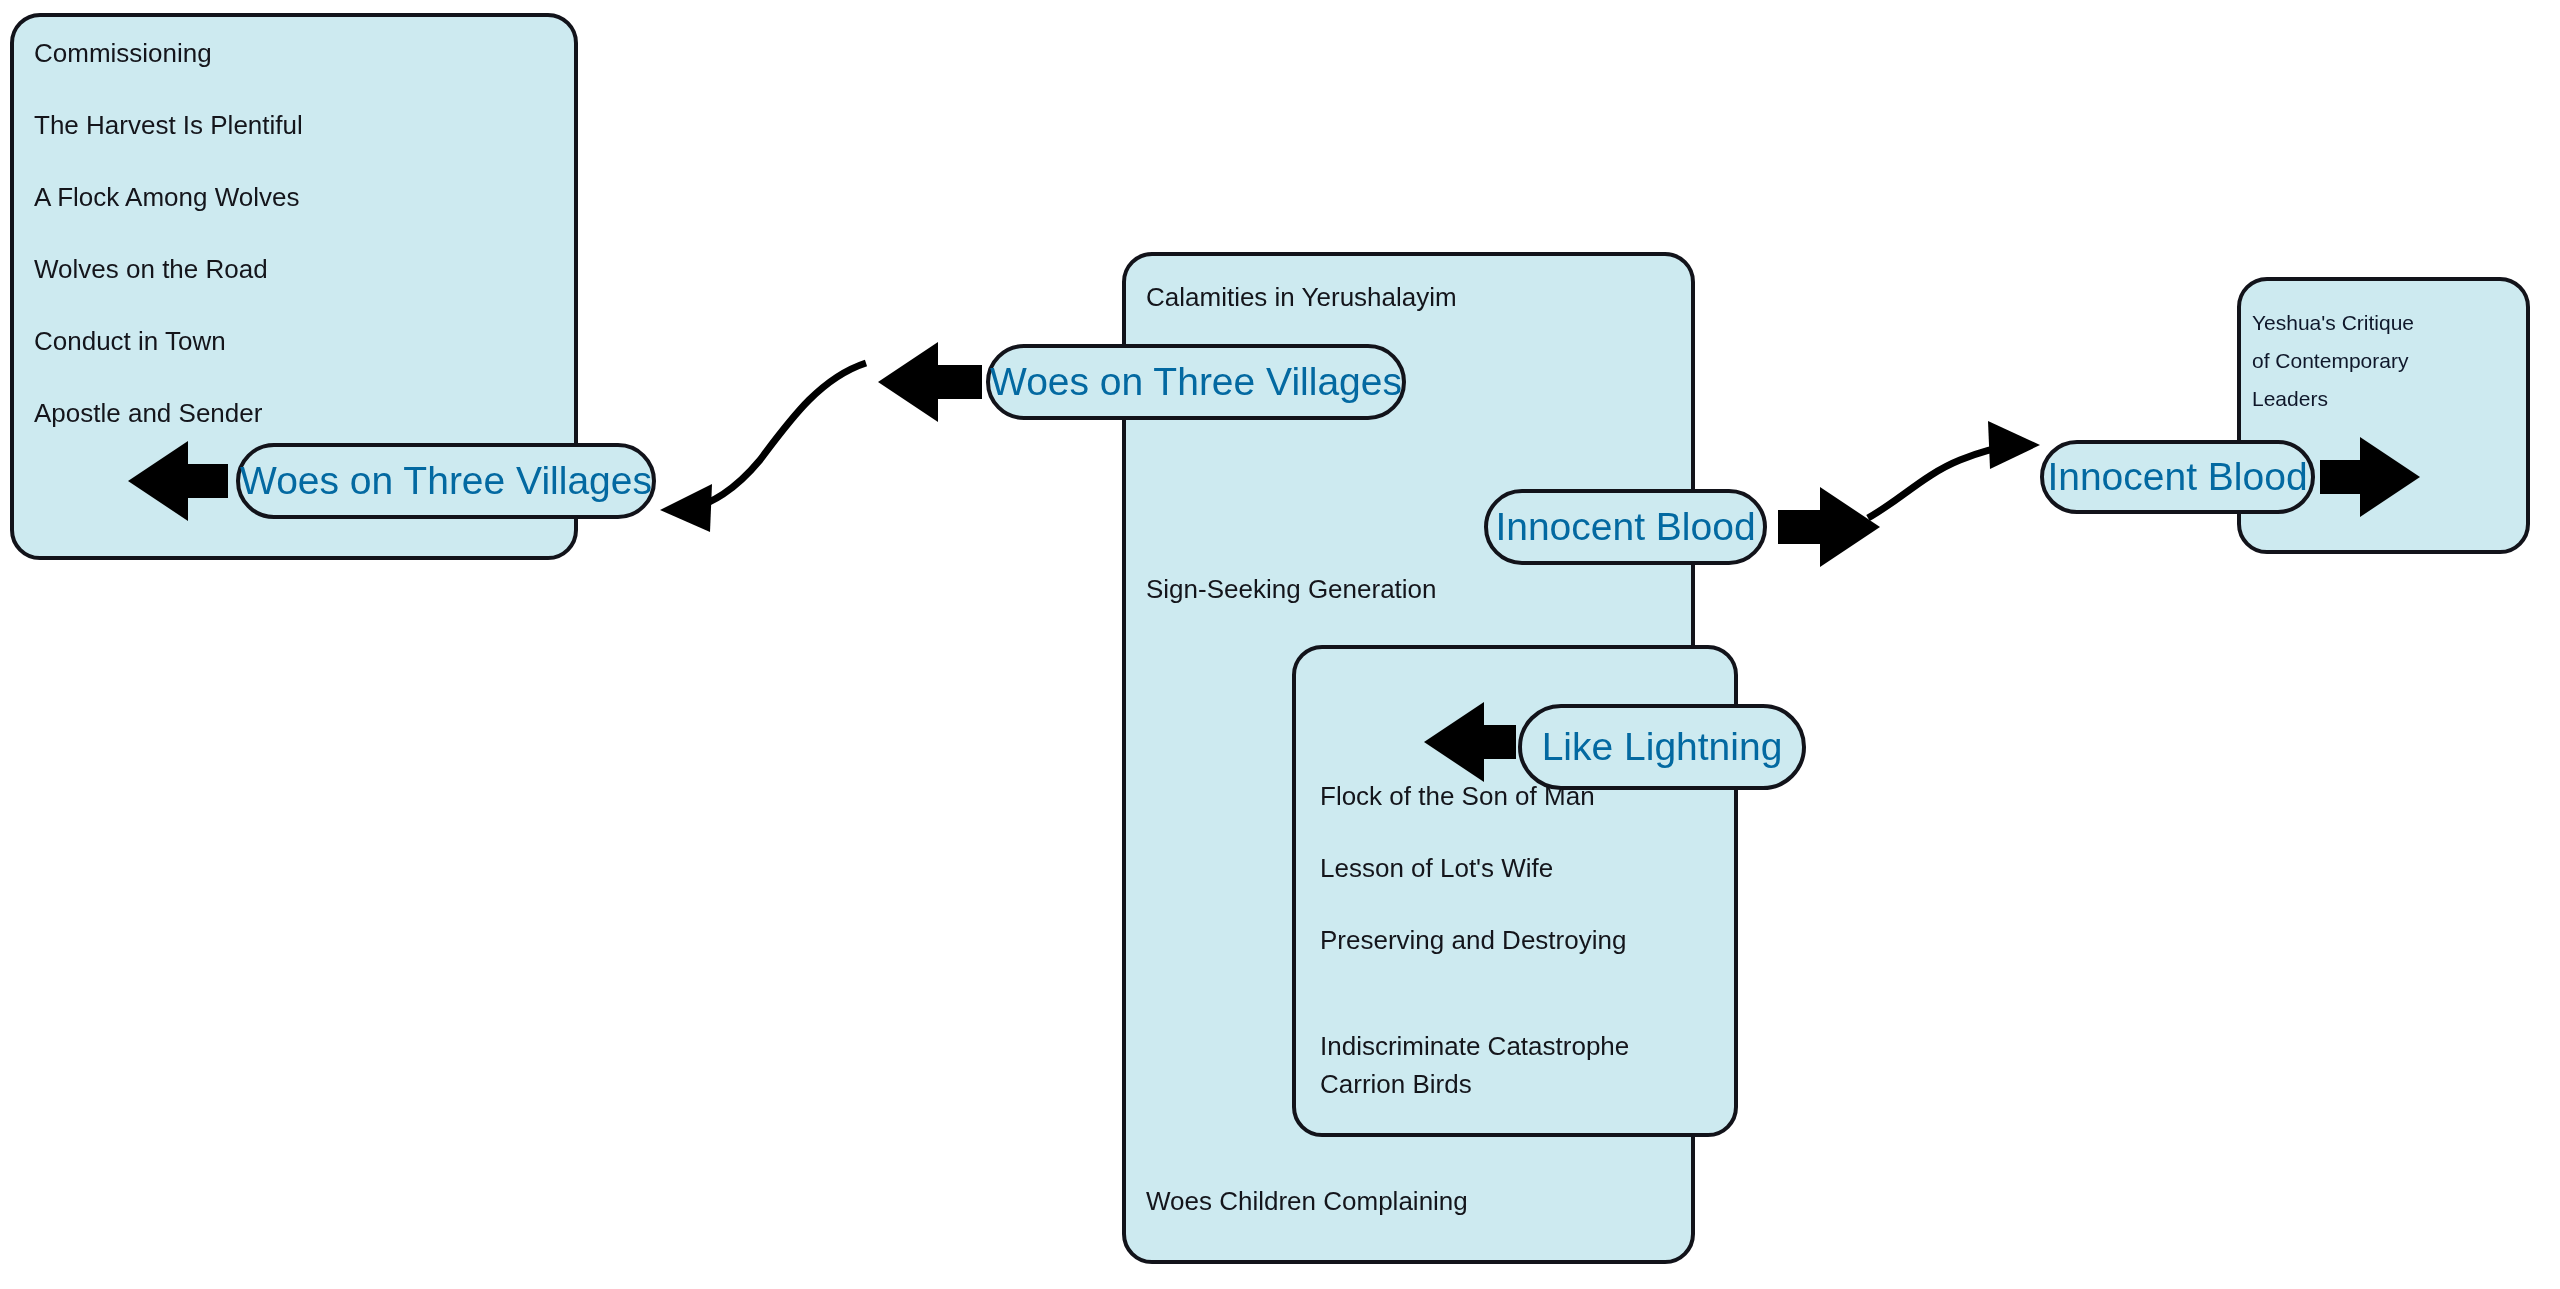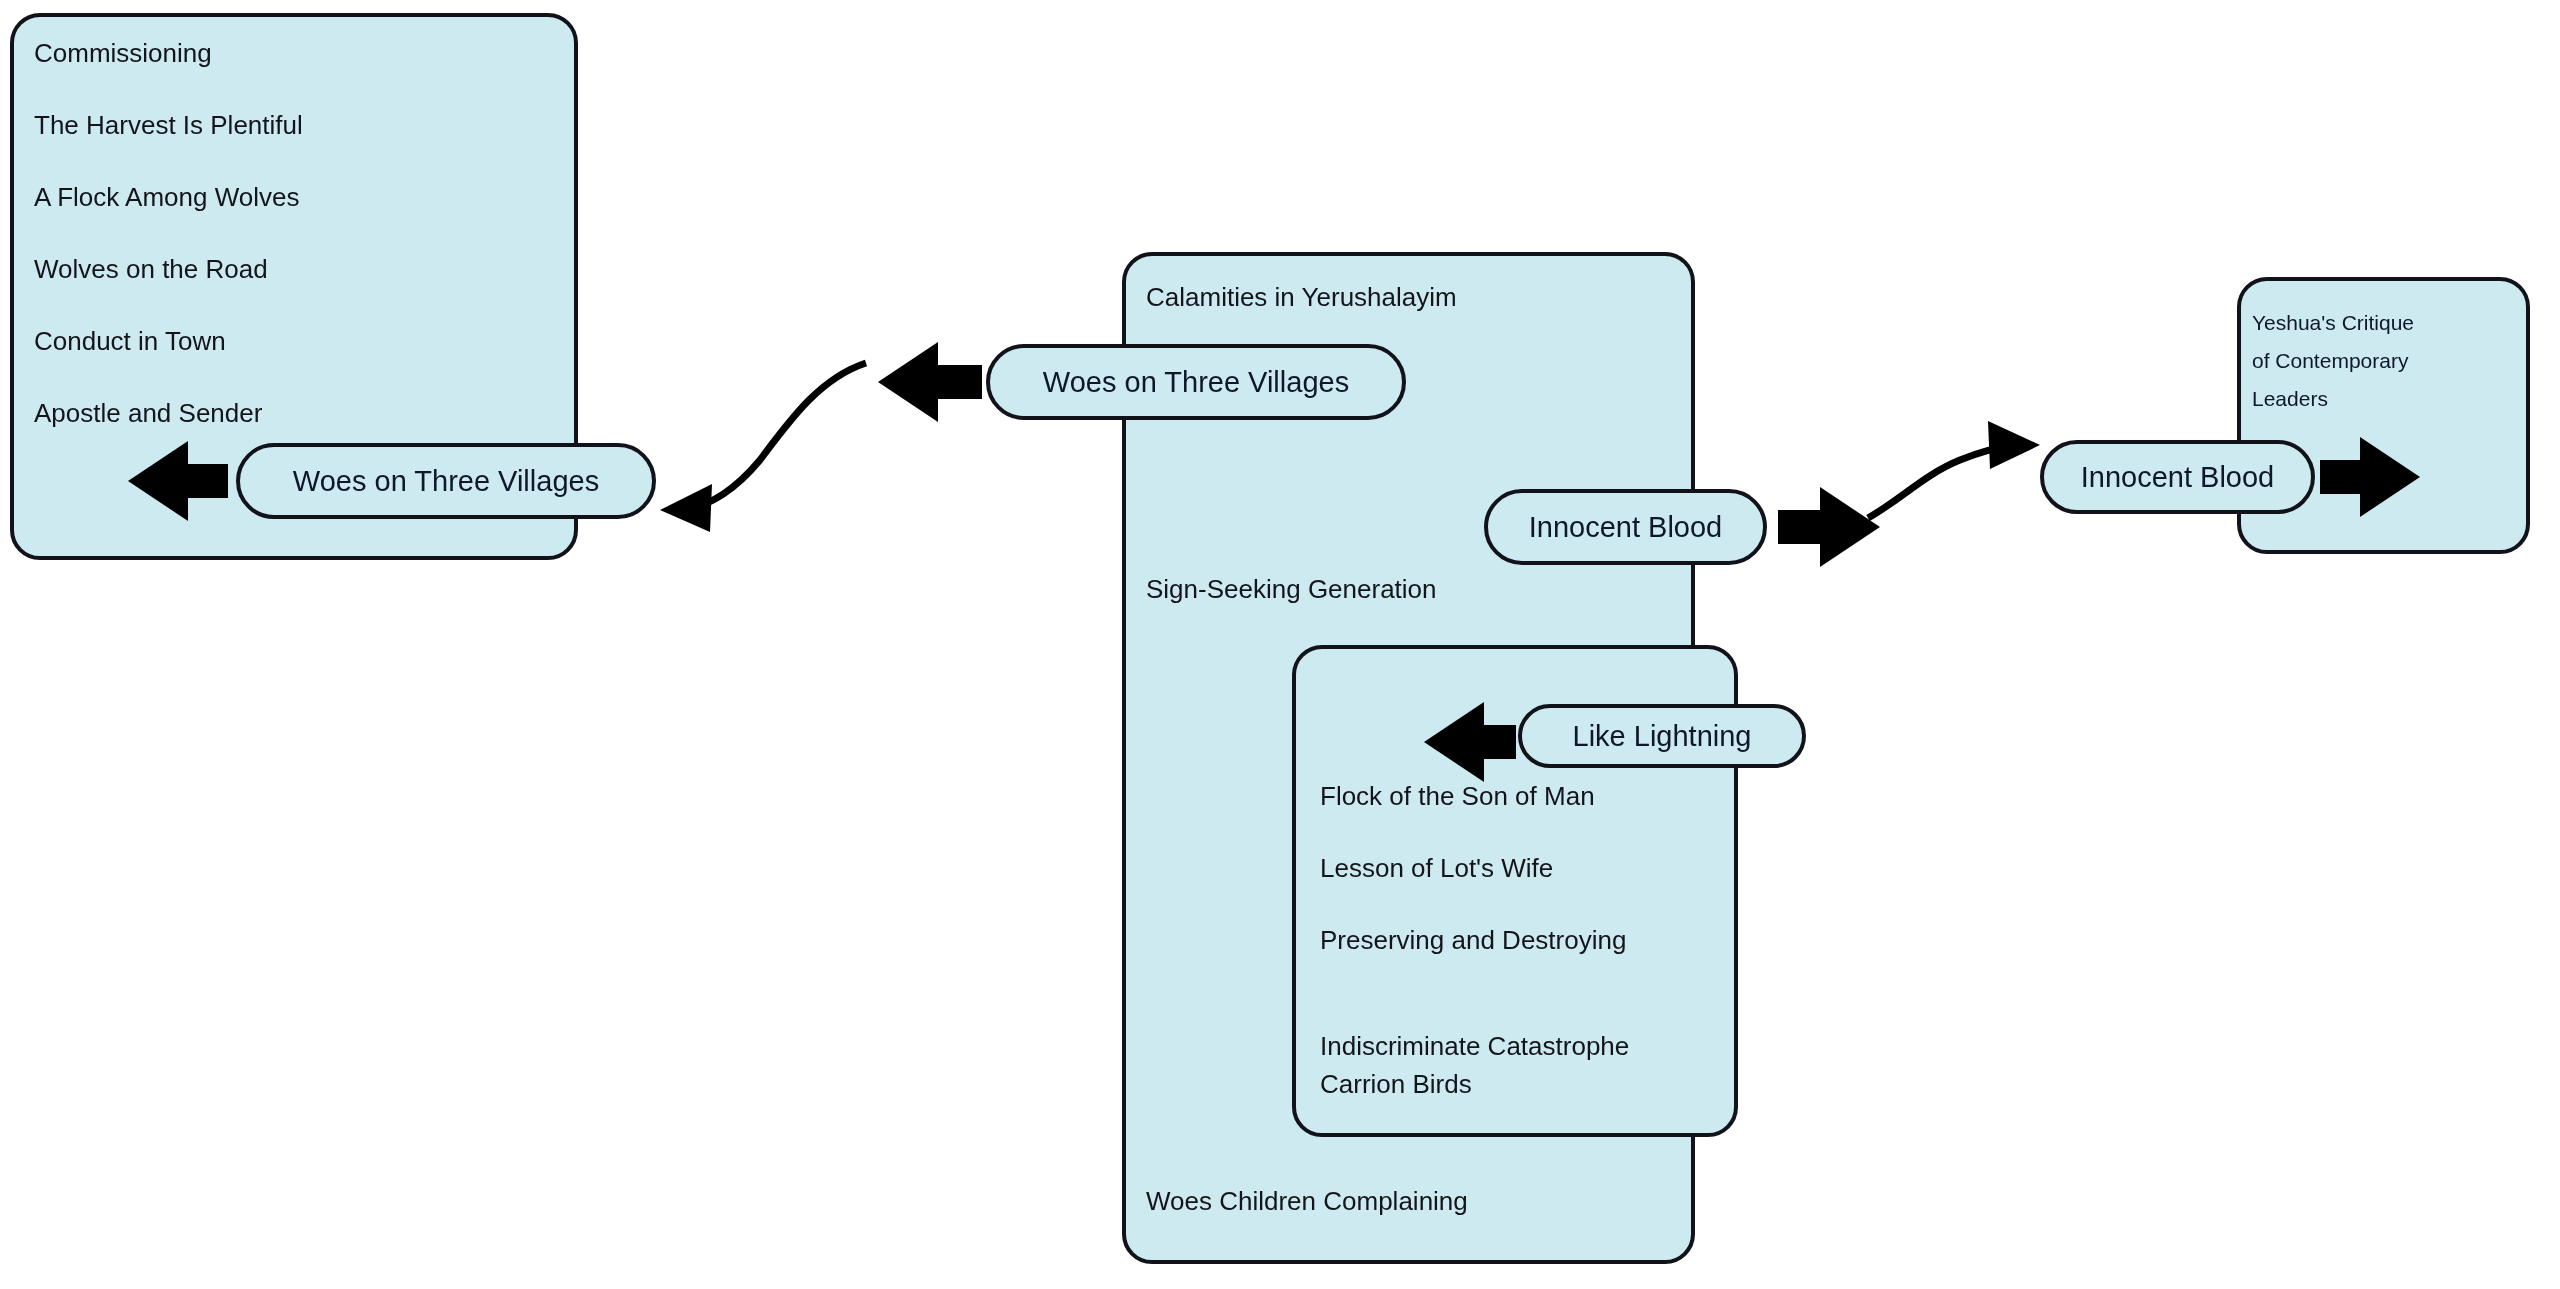--- a/index.html
+++ b/index.html
@@ -48,22 +48,22 @@
   
   .pill {
     position: absolute;
     box-sizing: border-box;
     background: #cdeaf0;
     border: 4px solid #12131a;
     border-radius: 999px;
     display: flex;
     align-items: center;
     justify-content: center;
-    color: #0f172a;
-    font-size: 29px;
+    color: #0369a1;
+    font-size: 39px;
     white-space: nowrap;
     font-family: "Liberation Sans", sans-serif;
   }
   
   #arrows {
     position: absolute;
     left: 0;
     top: 0;
     width: 2560px;
     height: 1289px;
@@ -103,21 +103,21 @@
   <div class="item-label" style="left:1146px; top:1184px;">Woes Children Complaining</div>
 
   <div class="group-box inner" style="left:1292px; top:645px; width:446px; height:492px;"></div>
 
   <div class="item-label" style="left:1320px; top:779px;">Flock of the Son of Man</div>
   <div class="item-label" style="left:1320px; top:851px;">Lesson of Lot's Wife</div>
   <div class="item-label" style="left:1320px; top:923px;">Preserving and Destroying</div>
   <div class="item-label" style="left:1320px; top:995px;margin-top:34px;">Indiscriminate Catastrophe</div>
   <div class="item-label" style="left:1320px; top:1067px;">Carrion Birds</div>
 
-  <div class="pill" style="left:1518px; top:704px; width:288px; height:64px;">Like Lightning</div>
+  <div class="pill" style="left:1518px; top:704px; width:288px; height:86px;">Like Lightning</div>
 
   <div class="pill" style="left:986px; top:344px; width:420px; height:76px;">Woes on Three Villages</div>
 
   <div class="pill" style="left:1484px; top:489px; width:283px; height:76px;">Innocent Blood</div>
 
   <div class="group-box" style="left:2237px; top:277px; width:293px; height:277px;"></div>
 
   <div class="title-label" style="left:2252px; top:304px;">Yeshua's Critique</div>
   <div class="title-label" style="left:2252px; top:342px;">of Contemporary</div>
   <div class="title-label" style="left:2252px; top:380px;">Leaders</div>

